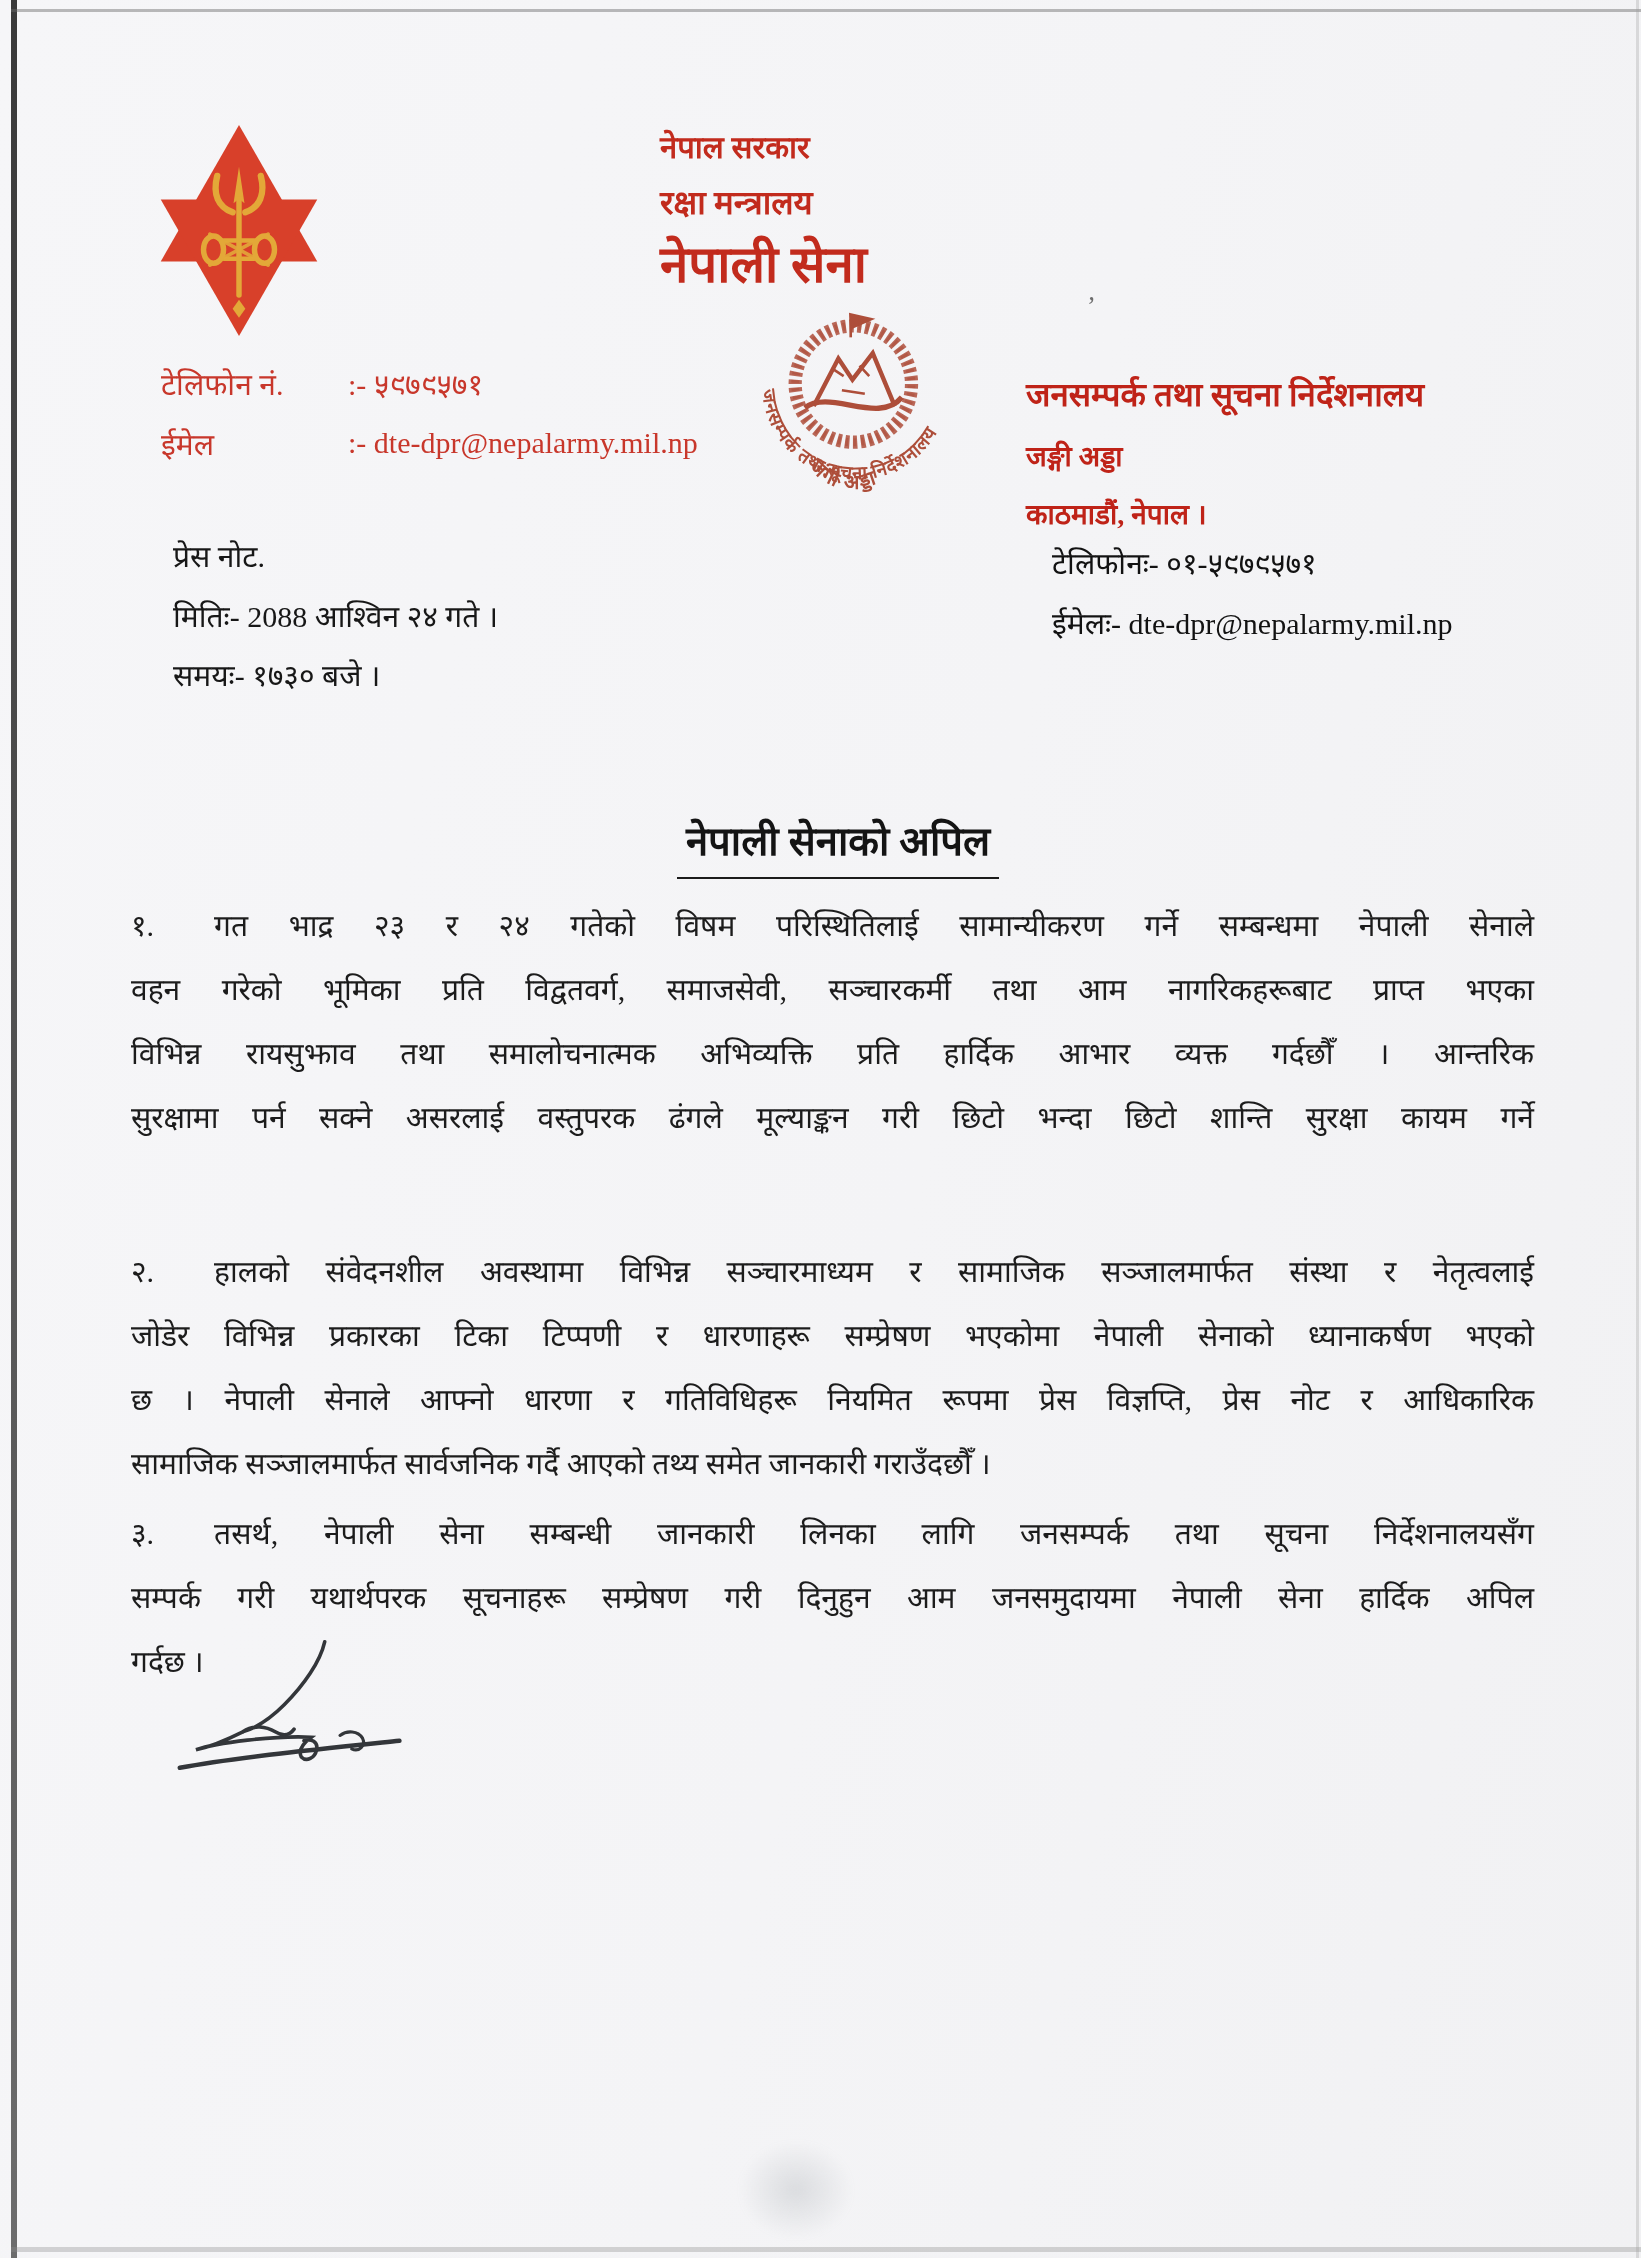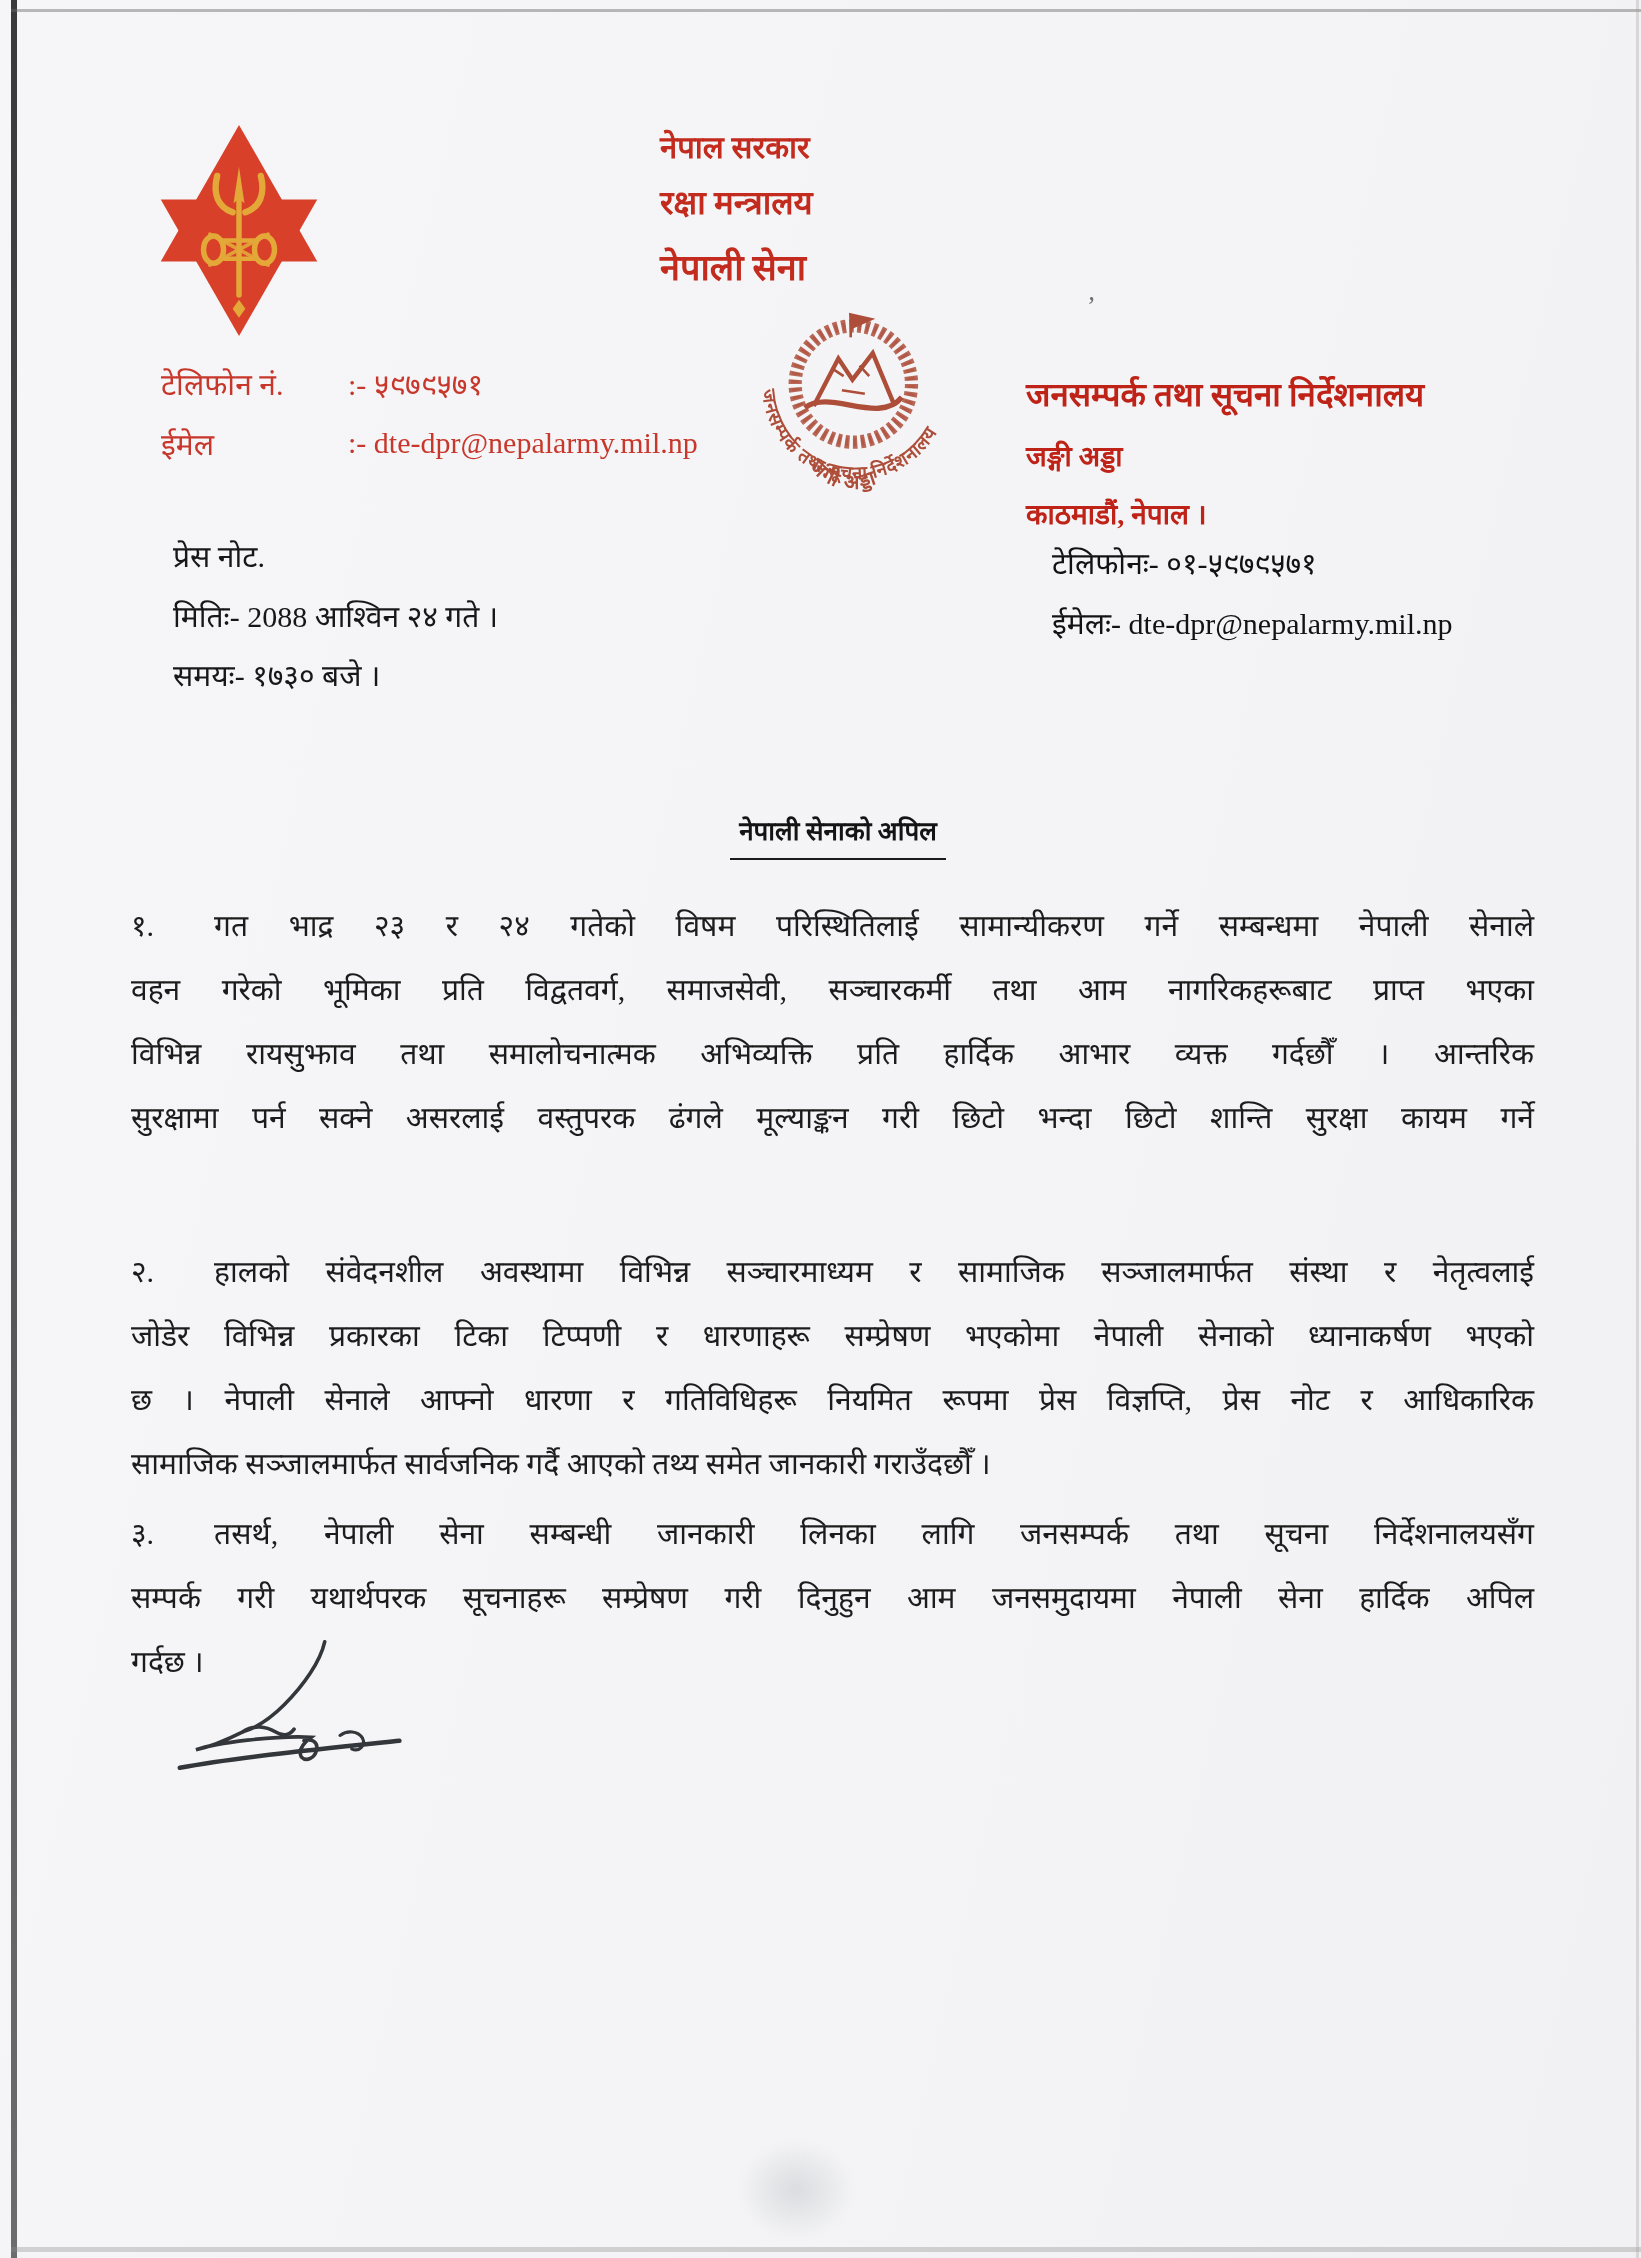--- a/index.html
+++ b/index.html
@@ -19,42 +19,42 @@
   .edge-right{position:absolute;right:3.5px;top:0;width:2.6px;height:100%;background:#9a9a9a;opacity:.3;}
   .smudge{position:absolute;left:719px;top:2124px;width:154px;height:132px;border-radius:50%;
     background:radial-gradient(closest-side,#9aa0a6 0%,rgba(154,160,166,0) 75%);opacity:.28;filter:blur(3.5px);}
   .scan-mark{position:absolute;left:1087px;top:291px;font-size:26.5px;color:#4c4c4c;opacity:.8;}
 
   
   .emblem{position:absolute;left:148px;top:120px;width:182px;height:221px;}
   .head-center{position:absolute;left:660px;top:125px;width:371px;color:#c22b1d;}
   .gov{font-size:31px;font-weight:600;}
   .ministry{font-size:33px;font-weight:600;margin-top:11.5px;}
-  .army{font-size:36px;font-weight:700;margin-top:18px;}
+  .army{font-size:51px;font-weight:700;margin-top:3px;}
   .seal{position:absolute;left:752px;top:300px;width:208px;height:221px;opacity:.92;}
 
   .left-contact{position:absolute;left:161px;top:353px;color:#c8372b;font-size:30px;}
   .lc-row{display:flex;height:60px;align-items:center;}
   .lc-label{display:inline-block;width:187px;}
 
   .org-block{position:absolute;left:1026px;top:371px;color:#bf2318;}
   .org-name{font-size:33px;font-weight:700;}
   .org-line{font-size:28px;font-weight:700;margin-top:20px;}
 
   .org-contact{position:absolute;left:1052px;top:542px;color:#121212;font-size:30px;}
   .oc-row{margin-top:19.4px;}
   .oc-row:first-child{margin-top:0;}
   .latin{font-family:"Liberation Serif",serif;}
 
   .press-block{position:absolute;left:173px;top:535px;color:#171717;font-size:30px;}
   .pb-row{margin-top:18.5px;}
   .pb-row:first-child{margin-top:0;}
 
   .title-wrap{position:absolute;left:35px;top:812px;width:1606px;text-align:center;}
-  .title{display:inline-block;font-size:26px;font-weight:700;color:#141414;
+  .title{display:inline-block;font-size:40px;font-weight:700;color:#141414;
     border-bottom:2.6px solid #1b1b1b;padding:0 8.8px 9.7px;}
 
   .para{position:absolute;left:131px;width:1403px;font-size:30px;line-height:64px;color:#1c1c1c;}
   .bline{text-align:justify;text-align-last:justify;}
   .bline.last{text-align:justify;text-align-last:left;}
   .p1{top:894px;} .p2{top:1240px;} .p3{top:1502px;}
 
   .signature{position:absolute;left:169px;top:1630px;width:243px;height:146px;}
 </style>
 </head>

